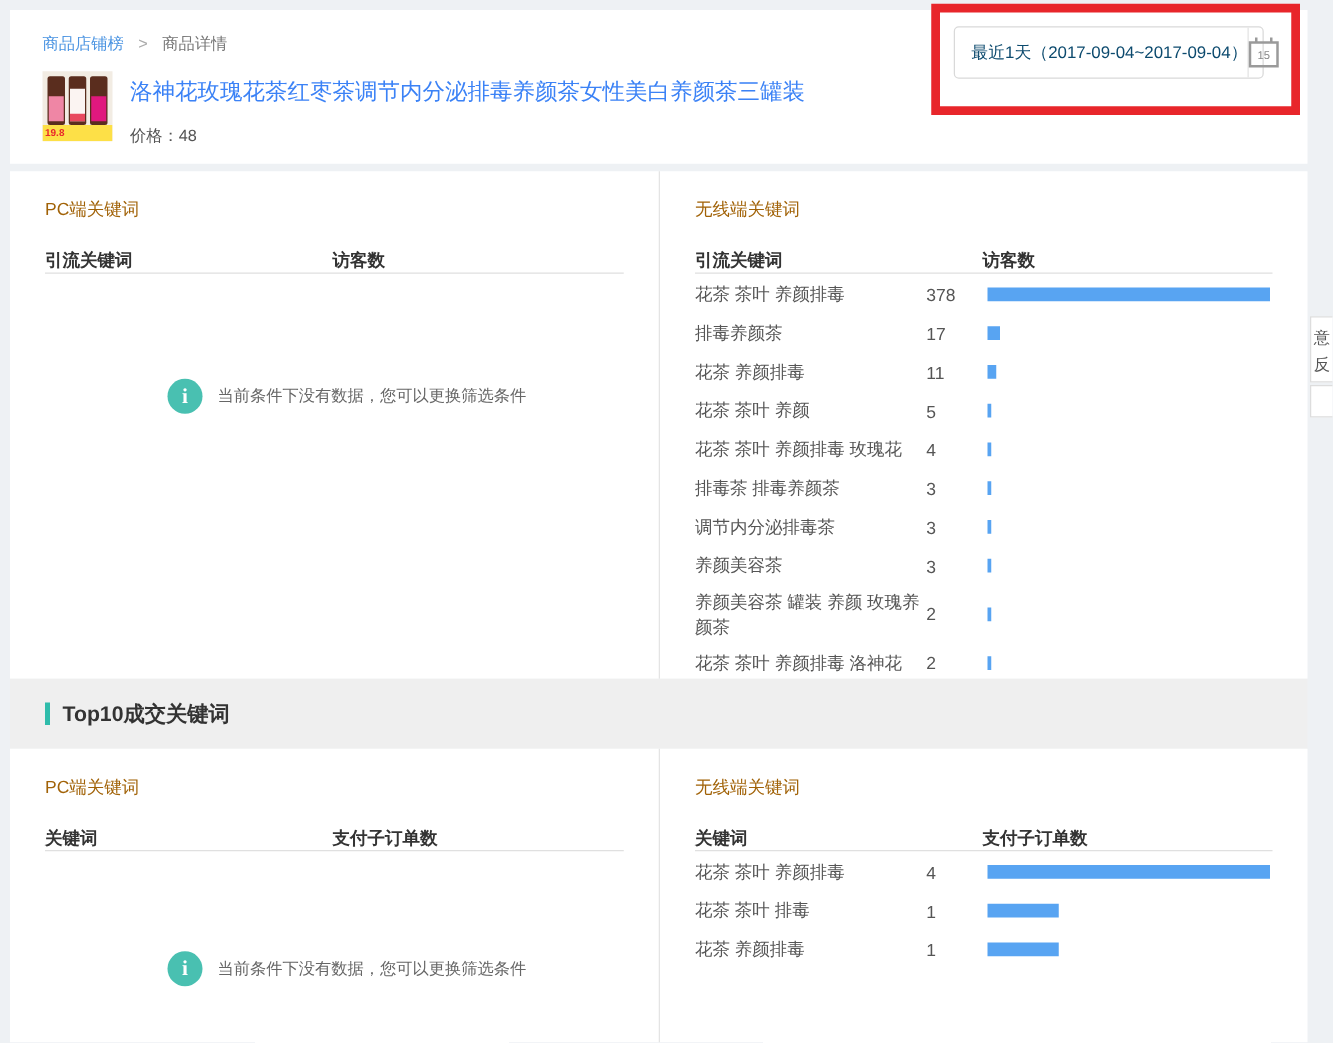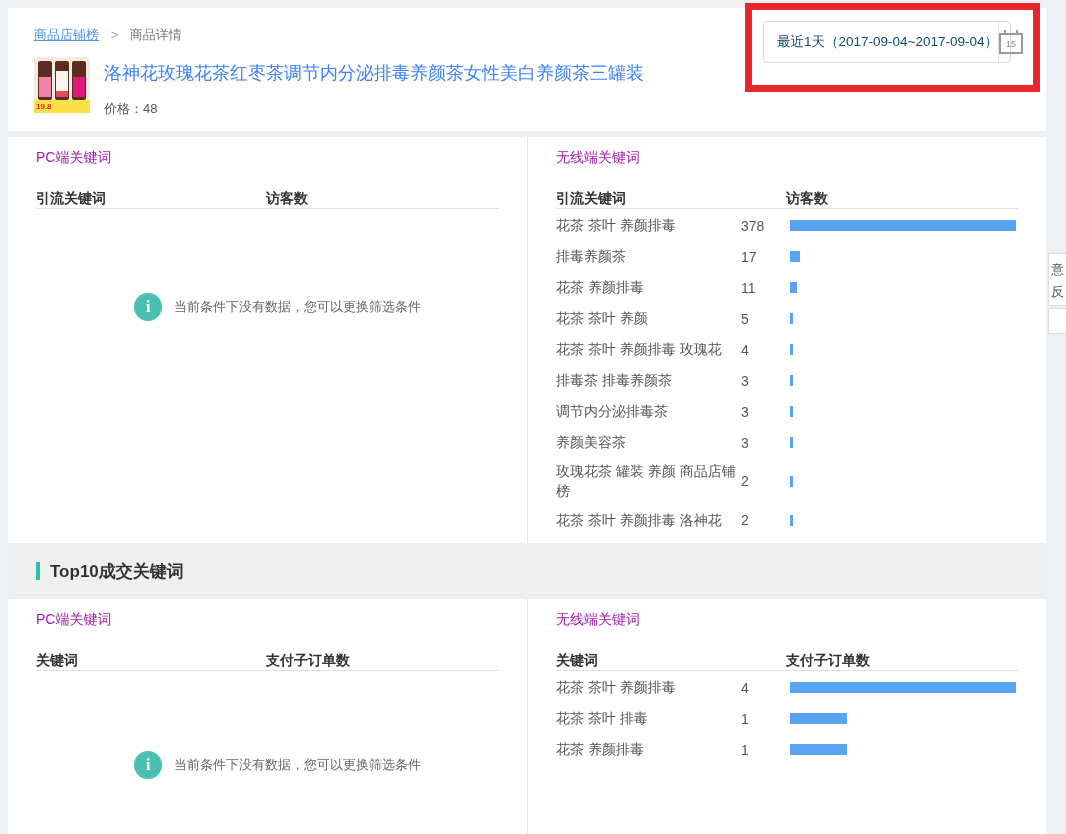--- a/index.html
+++ b/index.html
@@ -10,21 +10,21 @@
     color:#555;
   }
   .card{position:absolute;left:8px;width:1038px;background:#fff;box-sizing:border-box;}
   .header-card{top:8px;height:123px;}
   .traffic-card{top:137px;height:406px;display:flex;}
   .band{top:543px;height:56px;background:#efefef;display:flex;align-items:center;padding-left:28px;}
   .deal-card{top:599px;height:235px;display:flex;}
 
   
   .breadcrumb{padding:18px 0 0 26px;font-size:13px;color:#888;}
-  .breadcrumb .lnk{color:#4b94e2;cursor:pointer;text-decoration:underline;}
+  .breadcrumb .lnk{color:#4b94e2;cursor:pointer;}
   .breadcrumb .sep{margin:0 8px;color:#aaa;}
   .breadcrumb .cur{color:#777;}
 
   
   .product{display:flex;margin:13px 0 0 26px;}
   .thumb{width:56px;height:56px;position:relative;background:#f2ece3;overflow:hidden;flex:0 0 56px;}
   .jar{position:absolute;top:4px;width:14px;height:39px;background:#5a2d1e;border-radius:2px;}
   .jar i{position:absolute;left:1px;right:1px;bottom:3px;height:20px;display:block;}
   .jar.j1{left:4px;}  .jar.j1 i{background:#ef86a5;}
   .jar.j2{left:21px;} .jar.j2 i{background:#fbf4f2;border-bottom:6px solid #e8485e;}
@@ -43,21 +43,21 @@
   .cal{width:20px;height:17px;border:2px solid #9a9a9a;border-radius:0;position:relative;
     display:flex;align-items:center;justify-content:center;font-size:9px;color:#888;margin-top:3px;}
   .cal::before,.cal::after{content:"";position:absolute;top:-5px;width:2px;height:4px;background:#9a9a9a;}
   .cal::before{left:3px;} .cal::after{right:3px;}
   .red-annotation{position:absolute;left:745px;top:3px;width:281px;height:75px;
     border:7px solid #e8262b;z-index:5;pointer-events:none;}
 
   
   .col{width:519px;box-sizing:border-box;padding:10px 28px 0 28px;}
   .col.right{border-left:1px solid #e4e4e4;}
-  .col-title{font-size:14px;color:#a21caf;margin-top:2px;}
+  .col-title{font-size:14px;color:#a16207;margin-top:12px;}
   .thead{display:flex;font-size:14px;font-weight:bold;color:#333;margin-top:23px;
     padding-bottom:0;border-bottom:1px solid #e0e0e0;}
   .thead .h1{width:230px;}
   .rows{margin-top:1px;}
   .row{display:flex;align-items:center;min-height:31px;font-size:14px;color:#555;}
   .kw{width:185px;line-height:1.45;padding:3px 0;}
   .val{width:37px;}
   .bar-wrap{margin-left:12px;flex:1;display:flex;align-items:center;}
   .bar{height:11px;}
 
@@ -195,21 +195,21 @@
 
         <div class="row">
           <div class="kw">养颜美容茶</div>
           <div class="val">3</div>
           <div class="bar-wrap">
             <div class="bar" style="width: 3px; background: rgb(88, 164, 242);"></div>
           </div>
         </div>
 
         <div class="row">
-          <div class="kw">玫瑰花茶 罐装 养颜 商品店铺榜</div>
+          <div class="kw">养颜美容茶 罐装 养颜 玫瑰养颜茶</div>
           <div class="val">2</div>
           <div class="bar-wrap">
             <div class="bar" style="width: 3px; background: rgb(88, 164, 242);"></div>
           </div>
         </div>
 
         <div class="row">
           <div class="kw">花茶 茶叶 养颜排毒 洛神花</div>
           <div class="val">2</div>
           <div class="bar-wrap">

